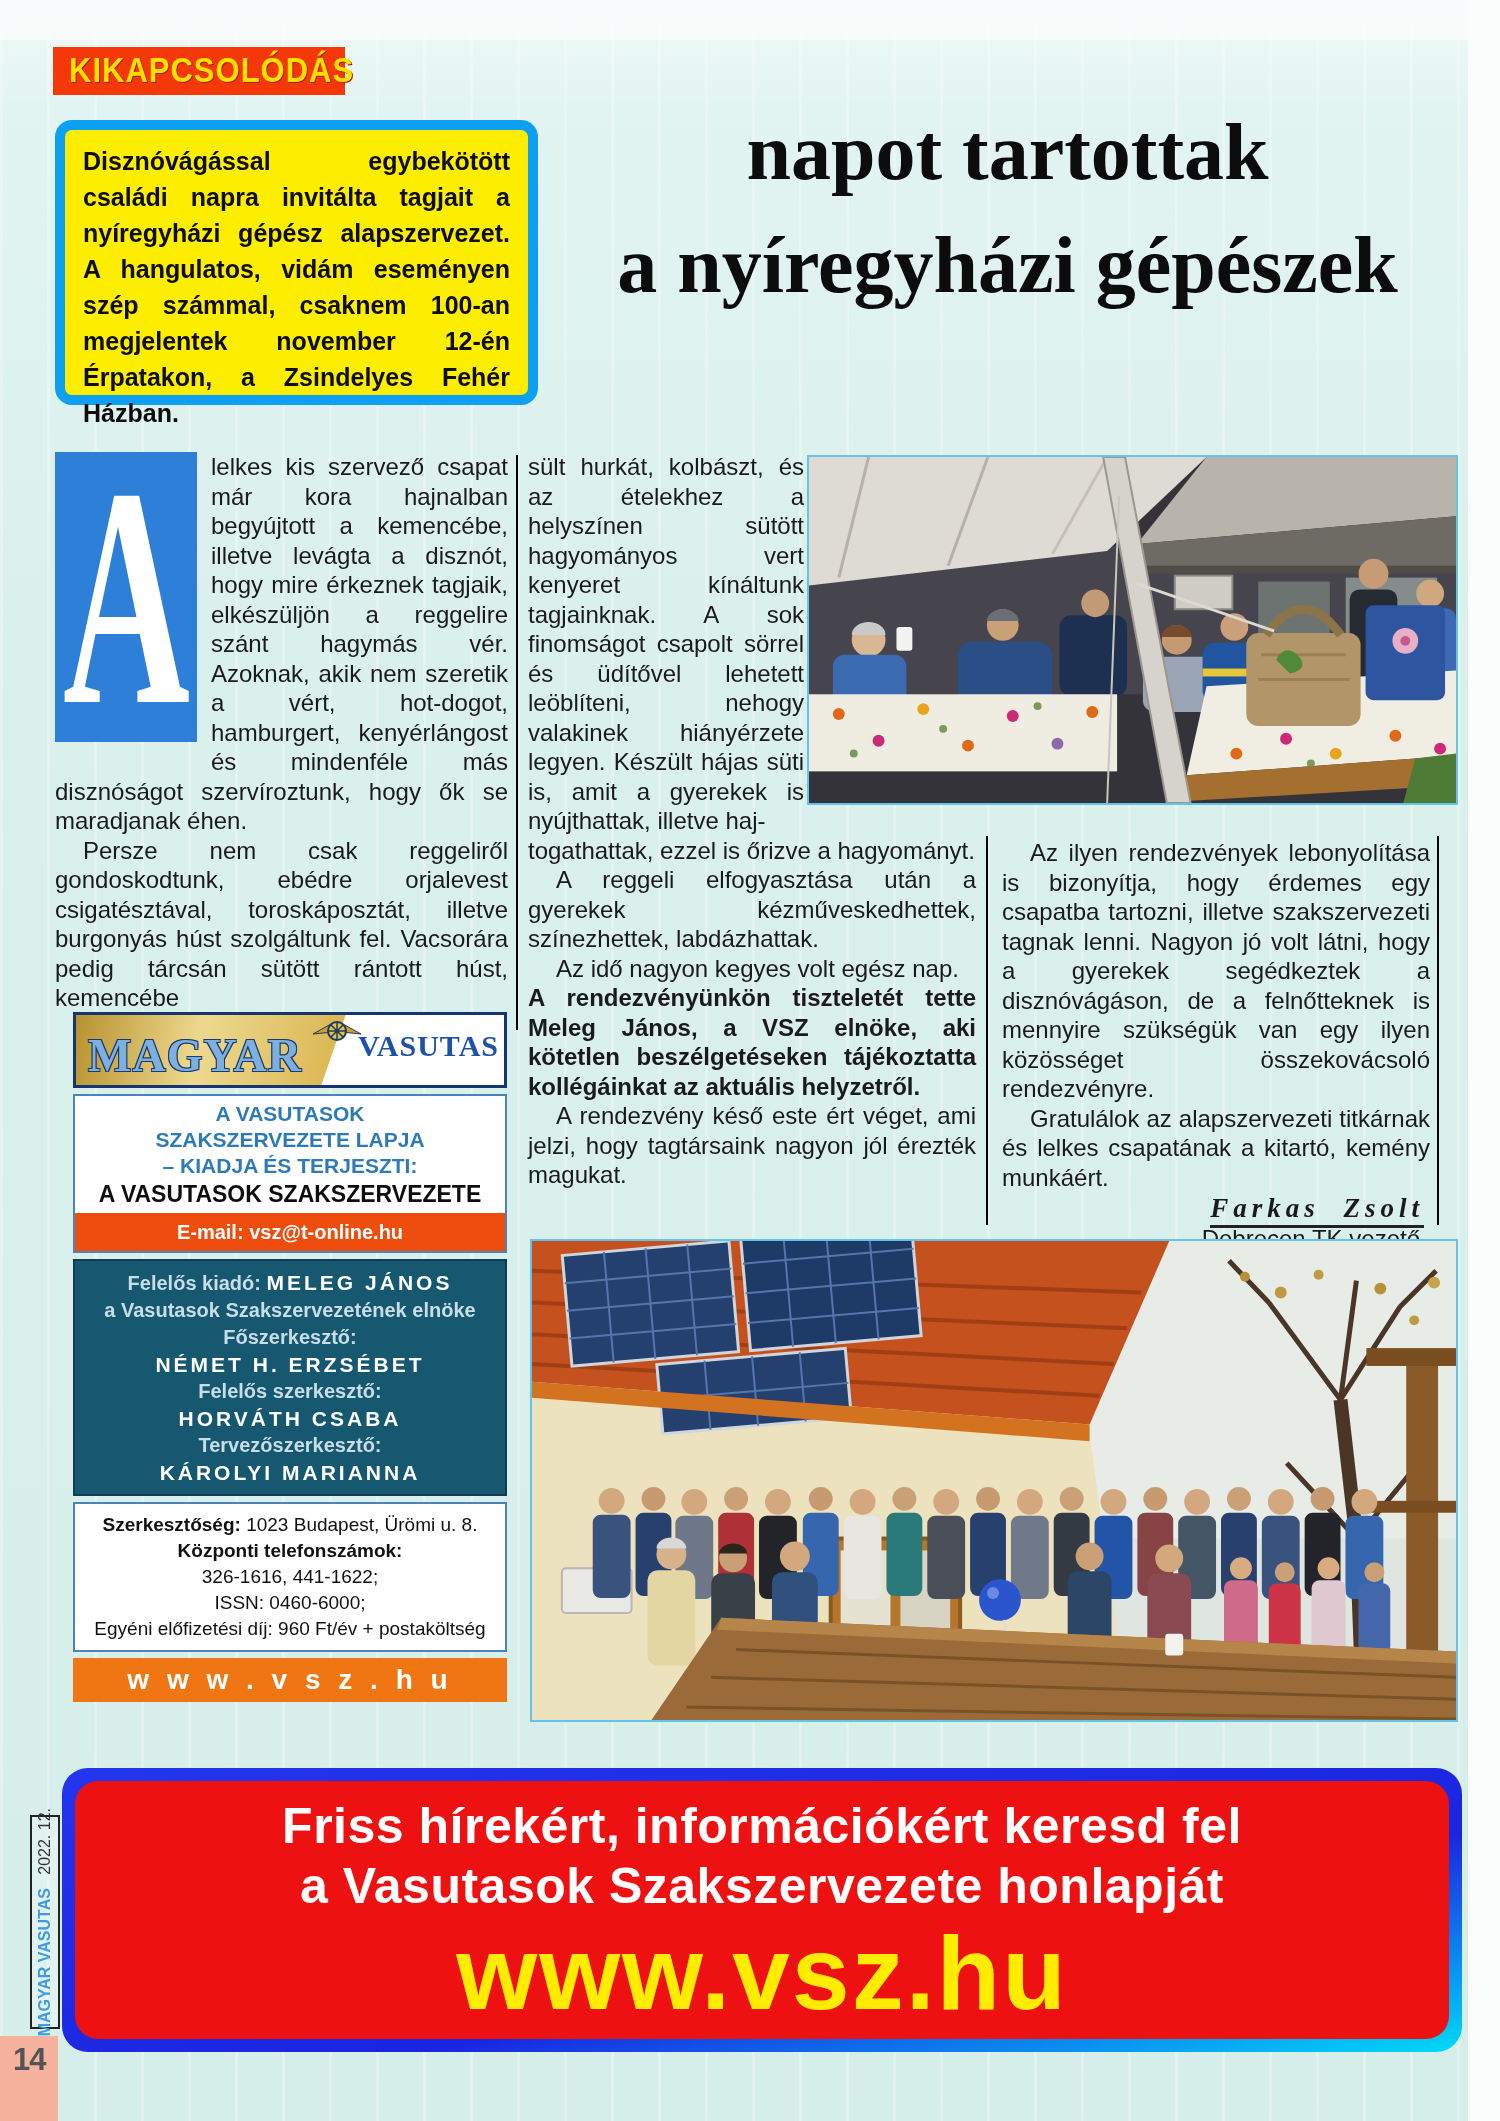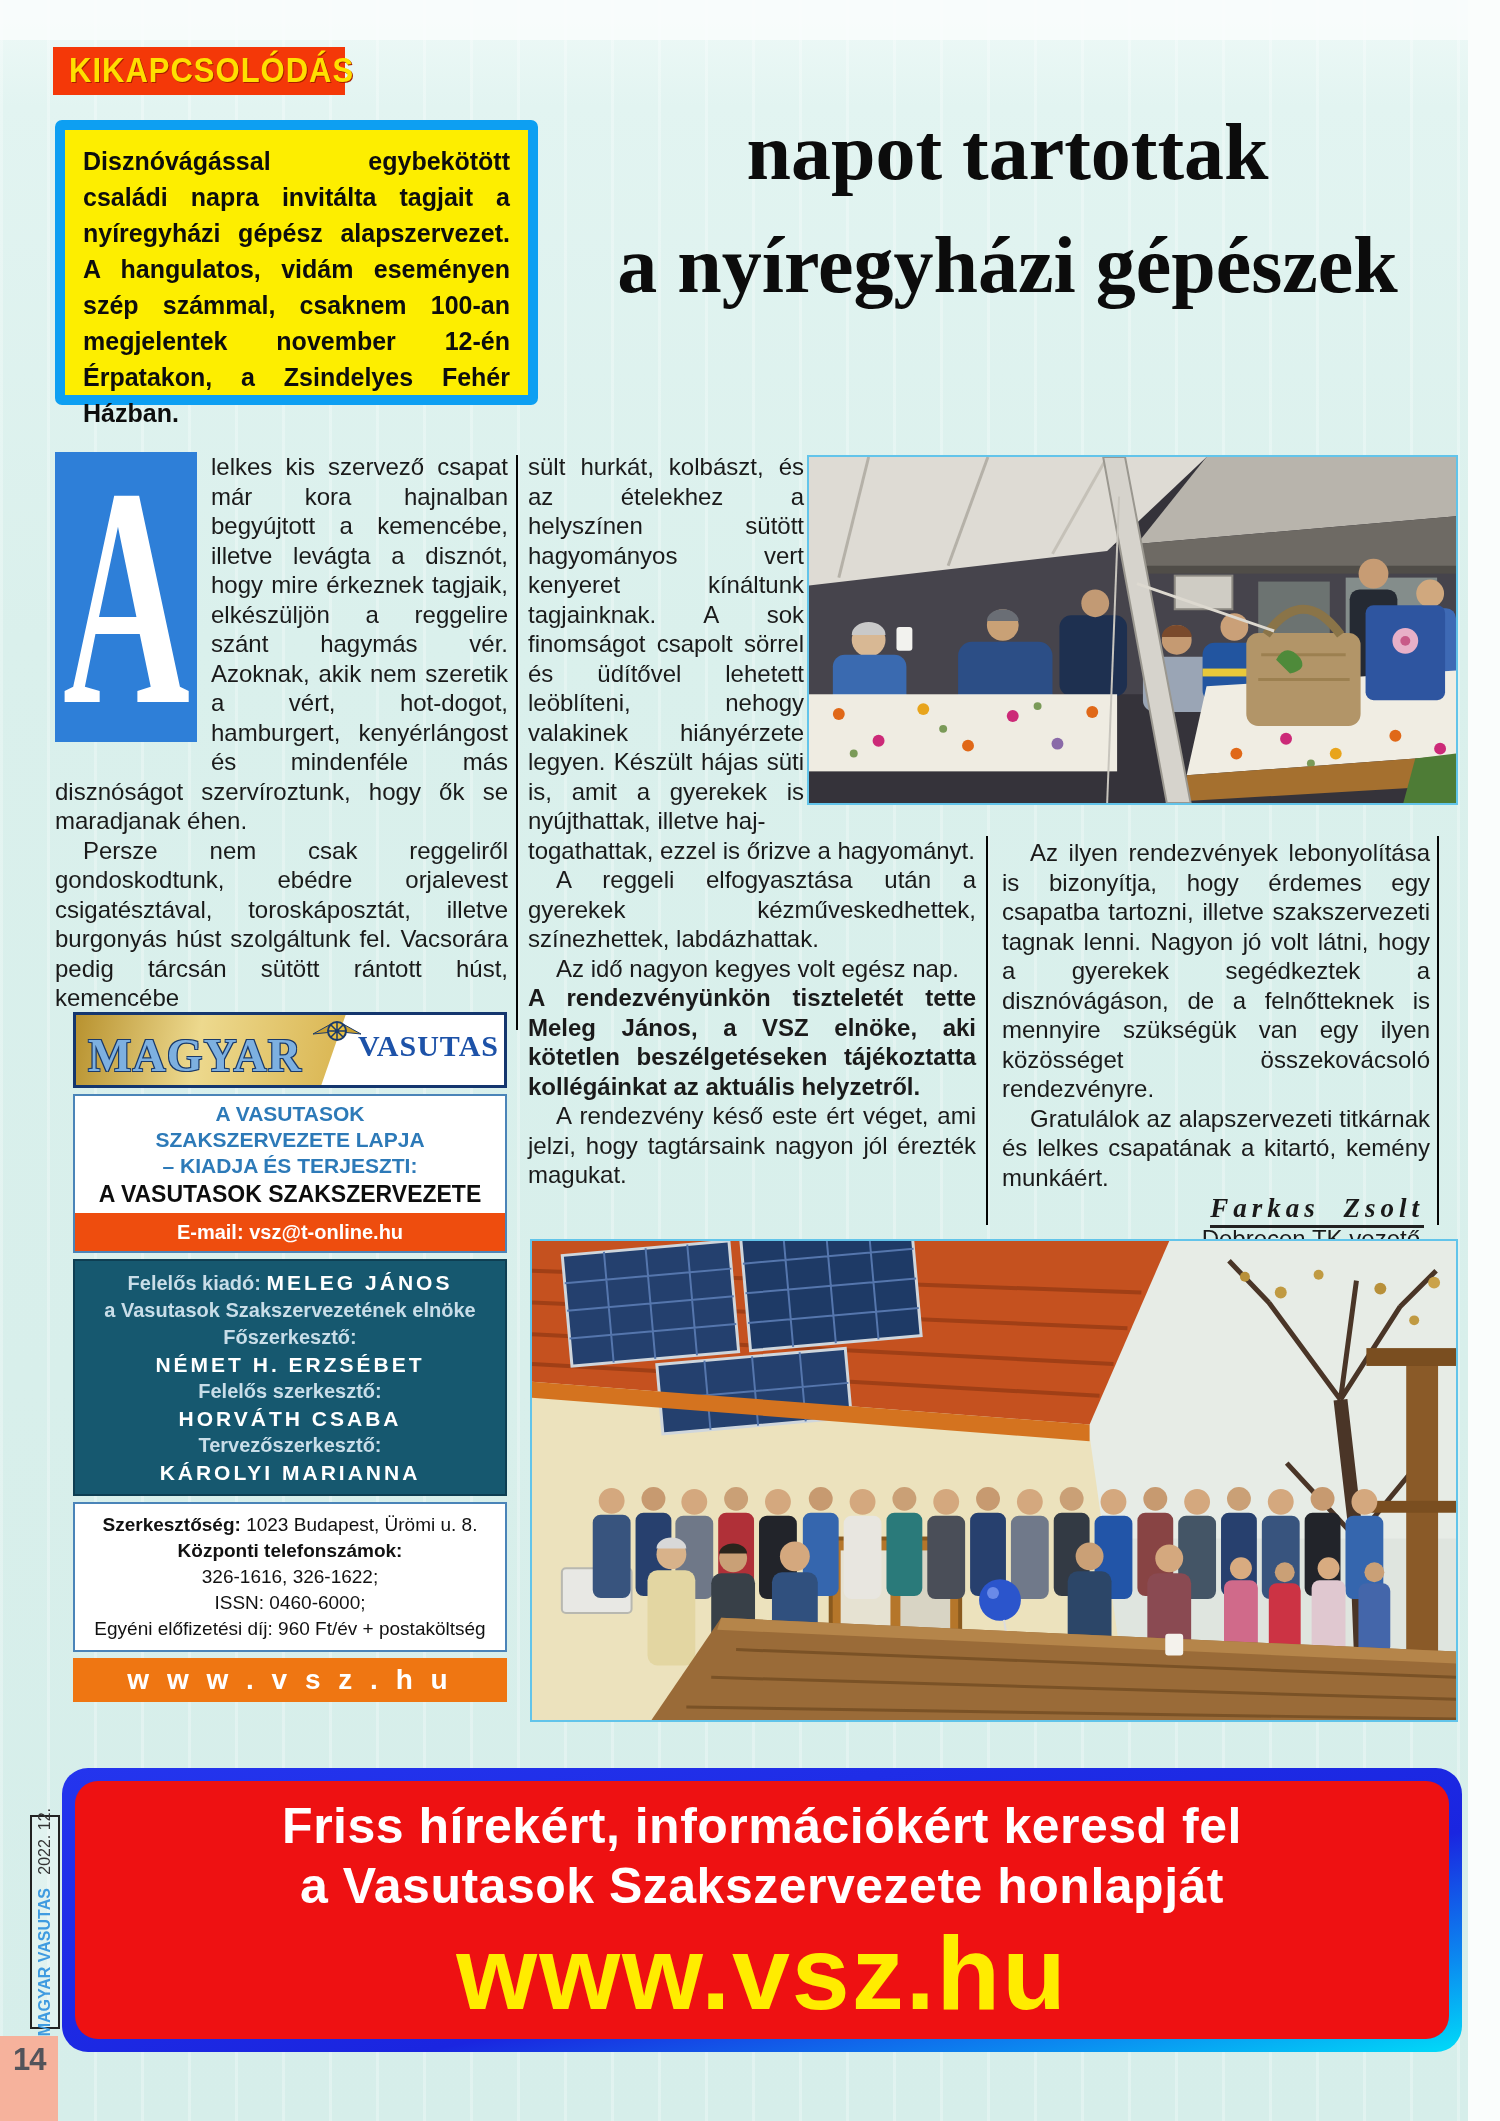--- a/index.html
+++ b/index.html
@@ -14,21 +14,21 @@
   .right-margin{left:1468px;top:0;width:32px;height:2121px;background:#fafdfc;}
   .top-margin{left:0;top:0;width:1500px;height:40px;background:rgba(250,253,252,0.8);}
 
   
   .section-bar{left:53px;top:47px;width:292px;height:48px;background:#f43808;display:flex;align-items:center;}
   .section-bar span{font-weight:900;font-size:31px;letter-spacing:1px;color:#ffdf00;padding-left:16px;
     text-shadow:1px 1px 0 #a82000;transform:scaleY(1.12);display:inline-block;}
 
   
   .lead-box{left:55px;top:120px;width:483px;height:285px;box-sizing:border-box;
-    border:10px solid #0d9ff2;border-radius:7px;background:#fdee00;padding:13px 18px 10px 18px;}
+    border:10px solid #0d9ff2;border-radius:17px;background:#fdee00;padding:13px 18px 10px 18px;}
   .lead-box p{margin:0;font-size:25px;font-weight:bold;line-height:36px;text-align:justify;color:#0d0d0d;}
 
   
   .headline{left:545px;top:96px;width:925px;text-align:center;
     font-family:"Liberation Serif", serif;font-weight:bold;font-size:80px;line-height:113px;color:#0c0c0c;}
 
   
   .bodycol{font-size:24px;line-height:29.5px;text-align:justify;color:#1a1a1a;}
   .bodycol p{margin:0;}
   .bodycol p.ind{text-indent:28px;}
@@ -363,21 +363,21 @@
       <div class="st-line st-name">KÁROLYI MARIANNA</div>
     </div>
     <div class="imp-contact">
       <div class="ct-line">
         <b>Szerkesztőség:</b>
         <span>1023 Budapest, Ürömi u. 8.</span>
       </div>
       <div class="ct-line">
         <b>Központi telefonszámok:</b>
       </div>
-      <div class="ct-line">326-1616, 326-1622;</div>
+      <div class="ct-line">326-1616, 441-1622;</div>
       <div class="ct-line">ISSN: 0460-6000;</div>
       <div class="ct-line">Egyéni előfizetési díj: 960 Ft/év + postaköltség</div>
     </div>
     <div class="imp-web">w w w . v s z . h u</div>
   </div>
 
   <div class="abs banner">
     <div class="banner-inner">
       <div class="banner-line first">Friss hírekért, információkért keresd fel</div>
       <div class="banner-line">a Vasutasok Szakszervezete honlapját</div>

